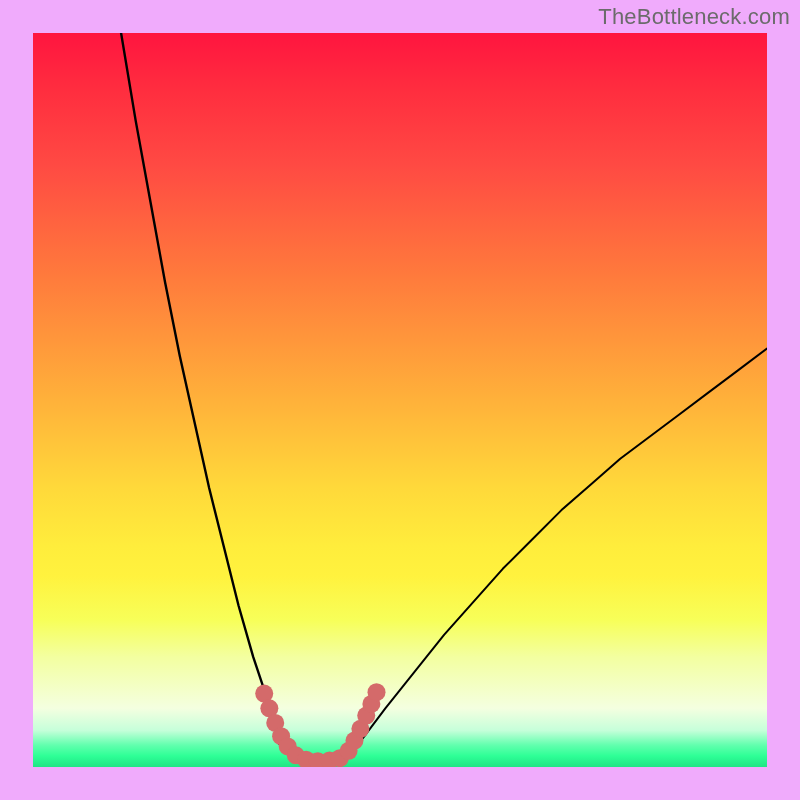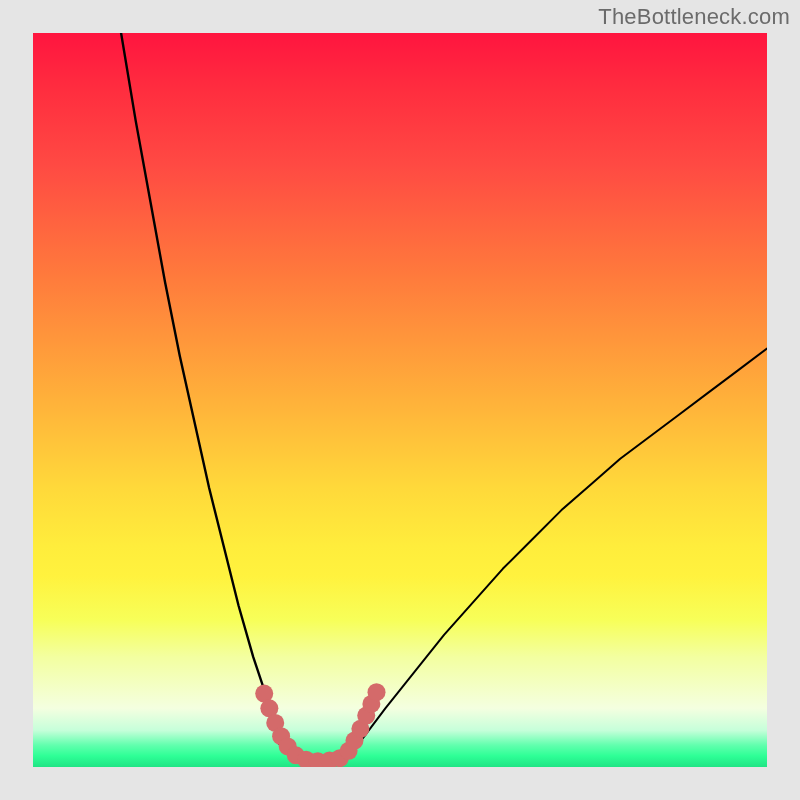--- a/index.html
+++ b/index.html
@@ -8,21 +8,21 @@
     width: 800px;
     height: 800px;
     background: #000;
     overflow: hidden;
     font-family: Arial, Helvetica, sans-serif;
   }
   .frame {
     position: relative;
     width: 800px;
     height: 800px;
-    background: #e5e5e5;
+    background: #f0abfc;
   }
   .watermark {
     position: absolute;
     top: 4px;
     right: 10px;
     color: #6b6b6b;
     font-size: 22px;
     font-weight: 500;
     font-family: Arial, Helvetica, sans-serif;
     z-index: 50;

